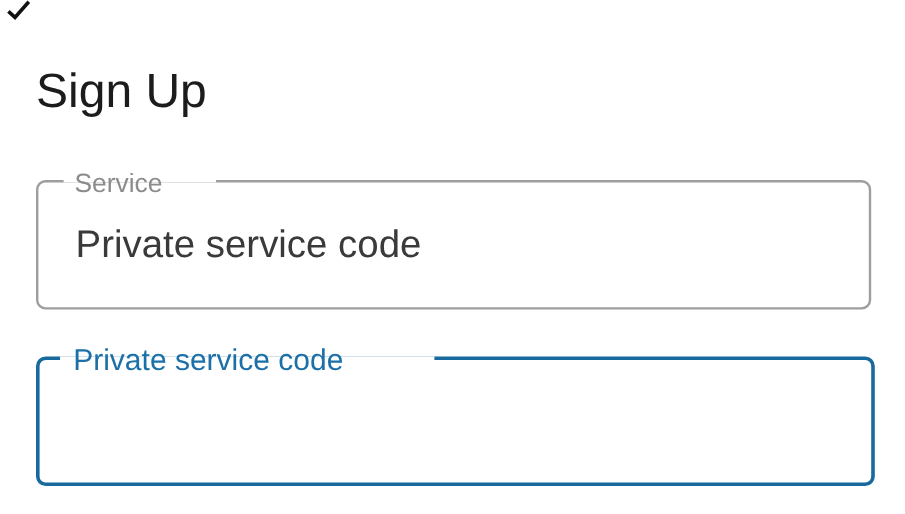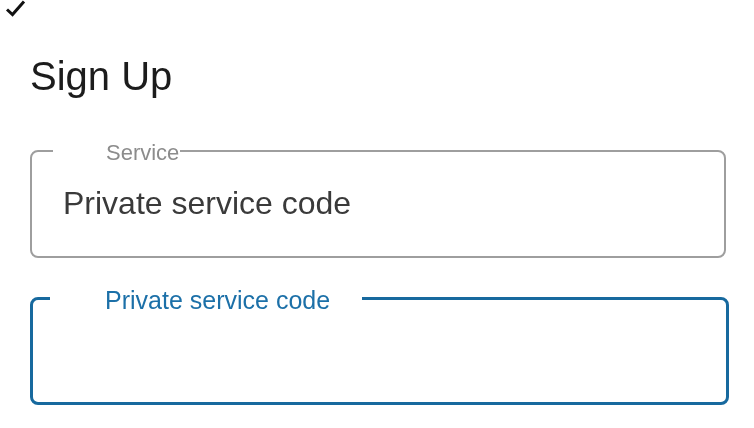--- a/index.html
+++ b/index.html
@@ -40,21 +40,20 @@
     border-radius: 8px;
     background: #ffffff;
   }
   .field .notch-mask {
     position: absolute;
     background: #ffffff;
   }
   .field .float-label {
     position: absolute;
     white-space: nowrap;
-    margin-left: 44px;
   }
   
   .field-service {
     top: 150px;
     width: 696px;
     height: 108px;
     border: 2px solid #9e9e9e;
   }
   .field-service .notch-mask {
     top: -2px;

